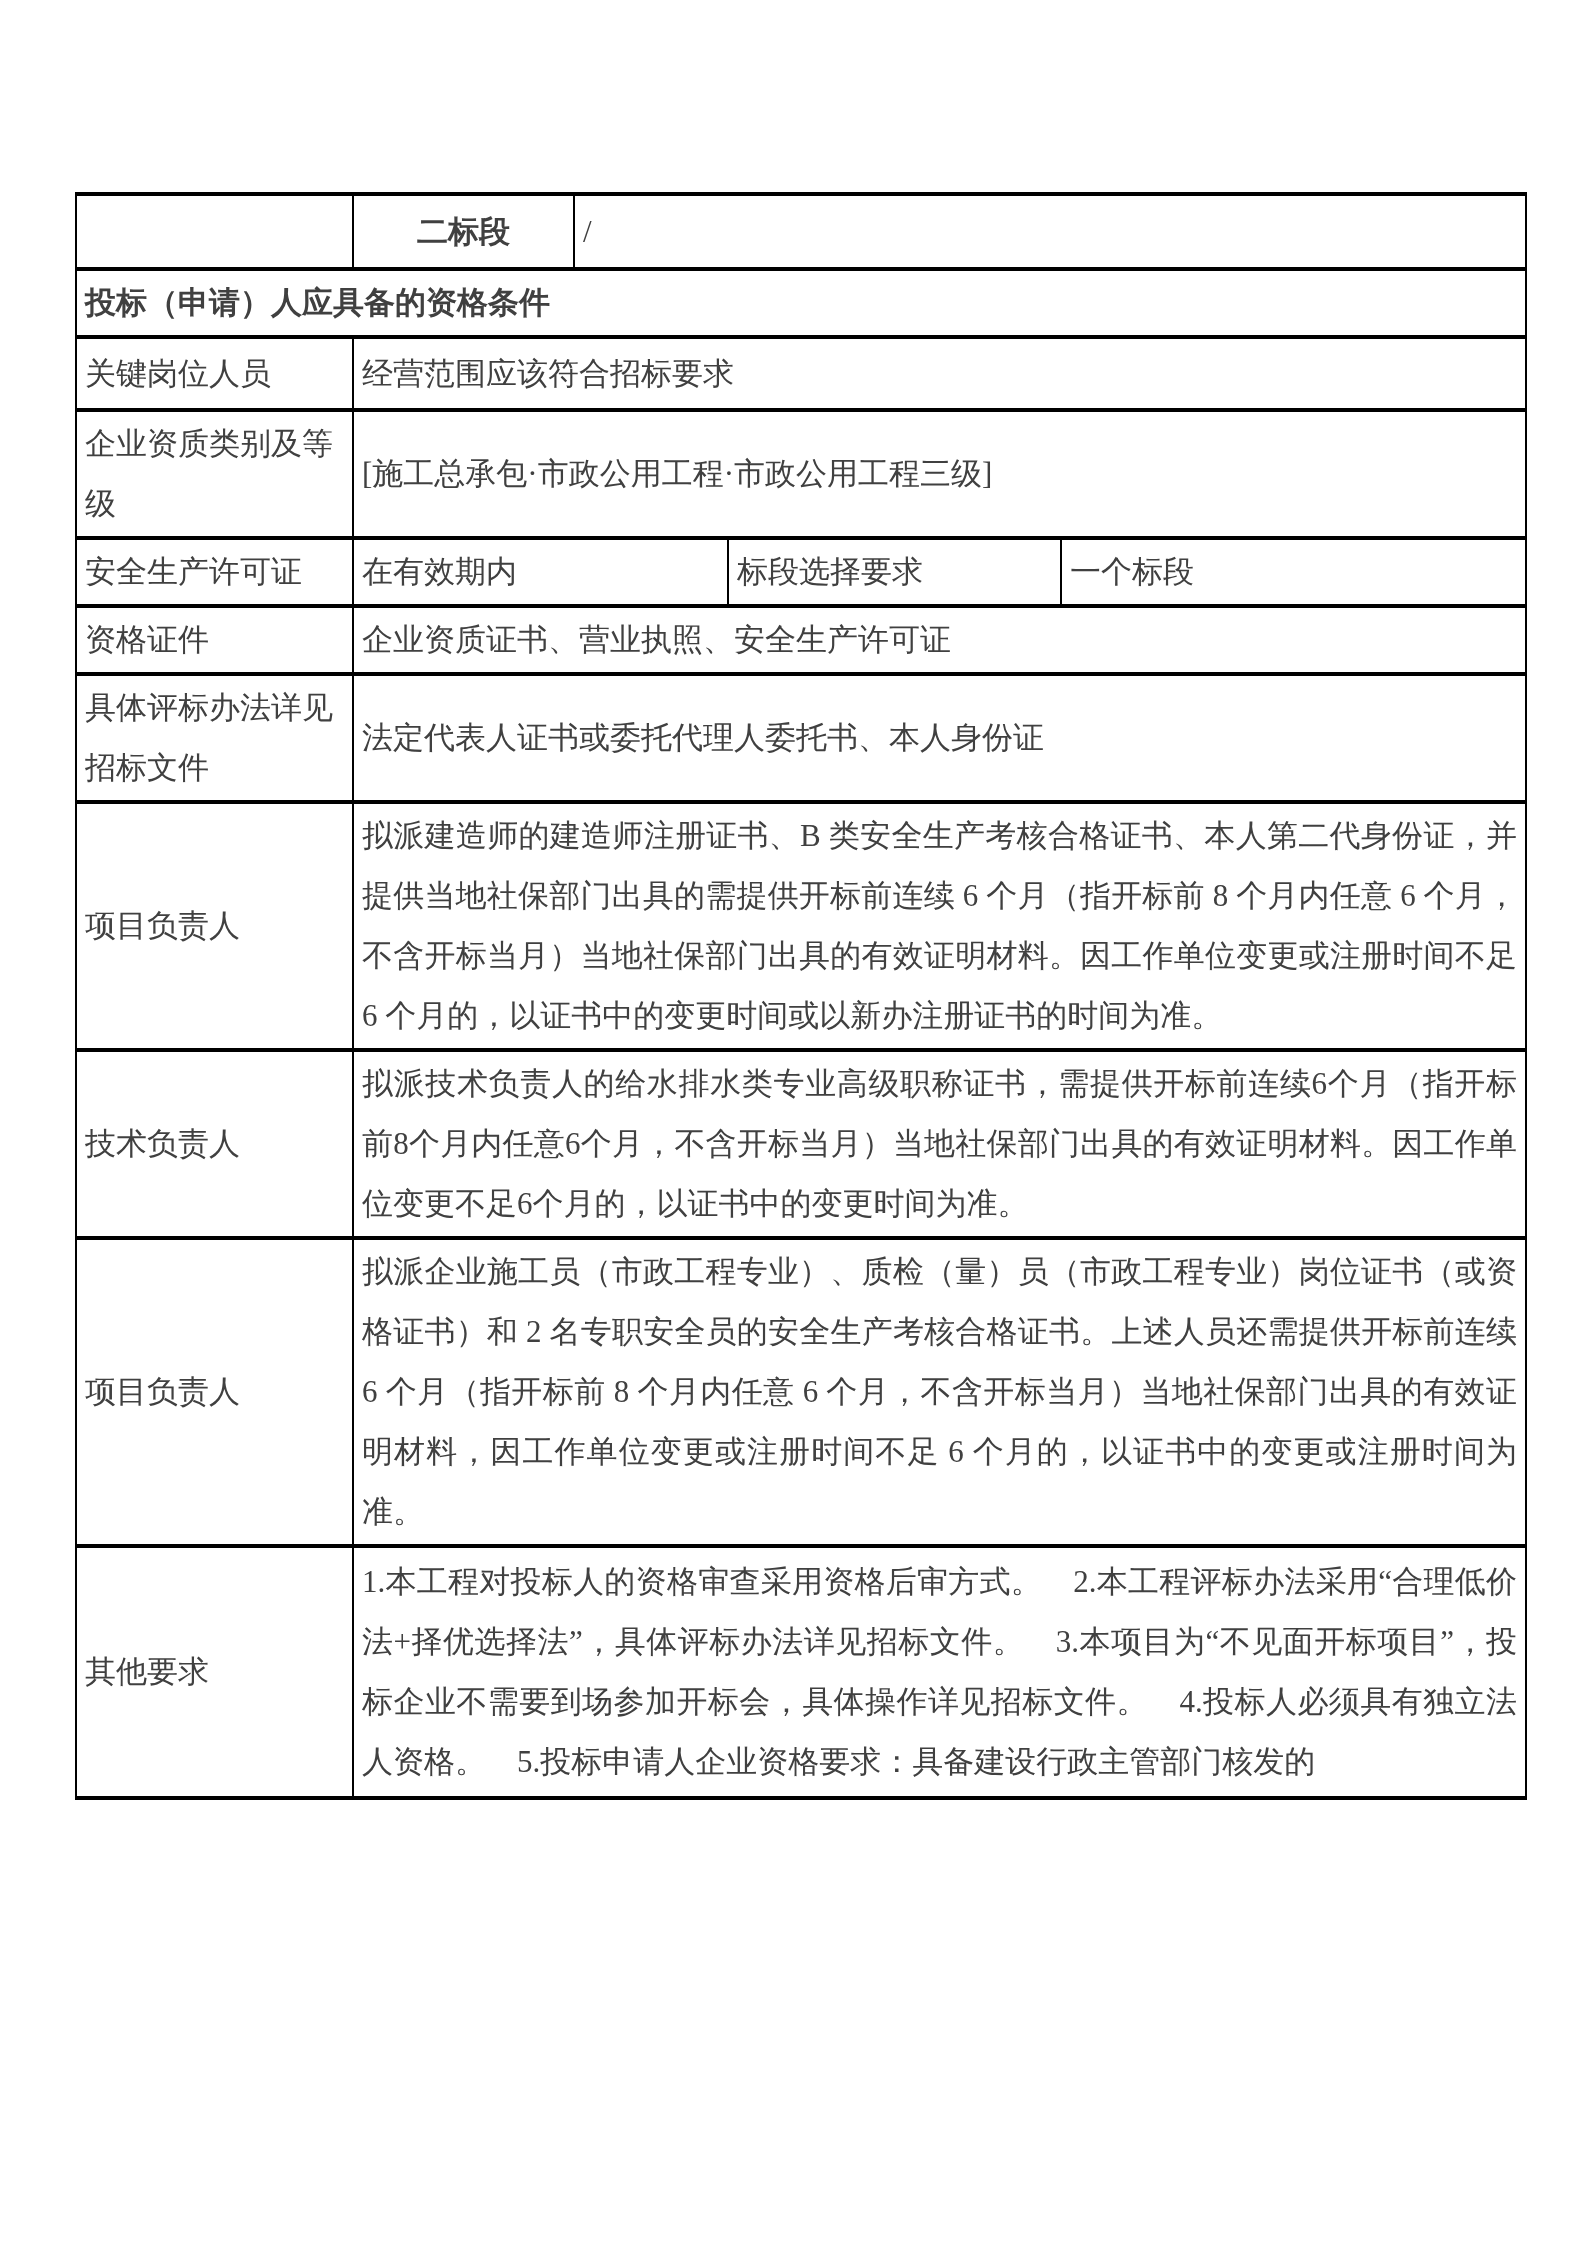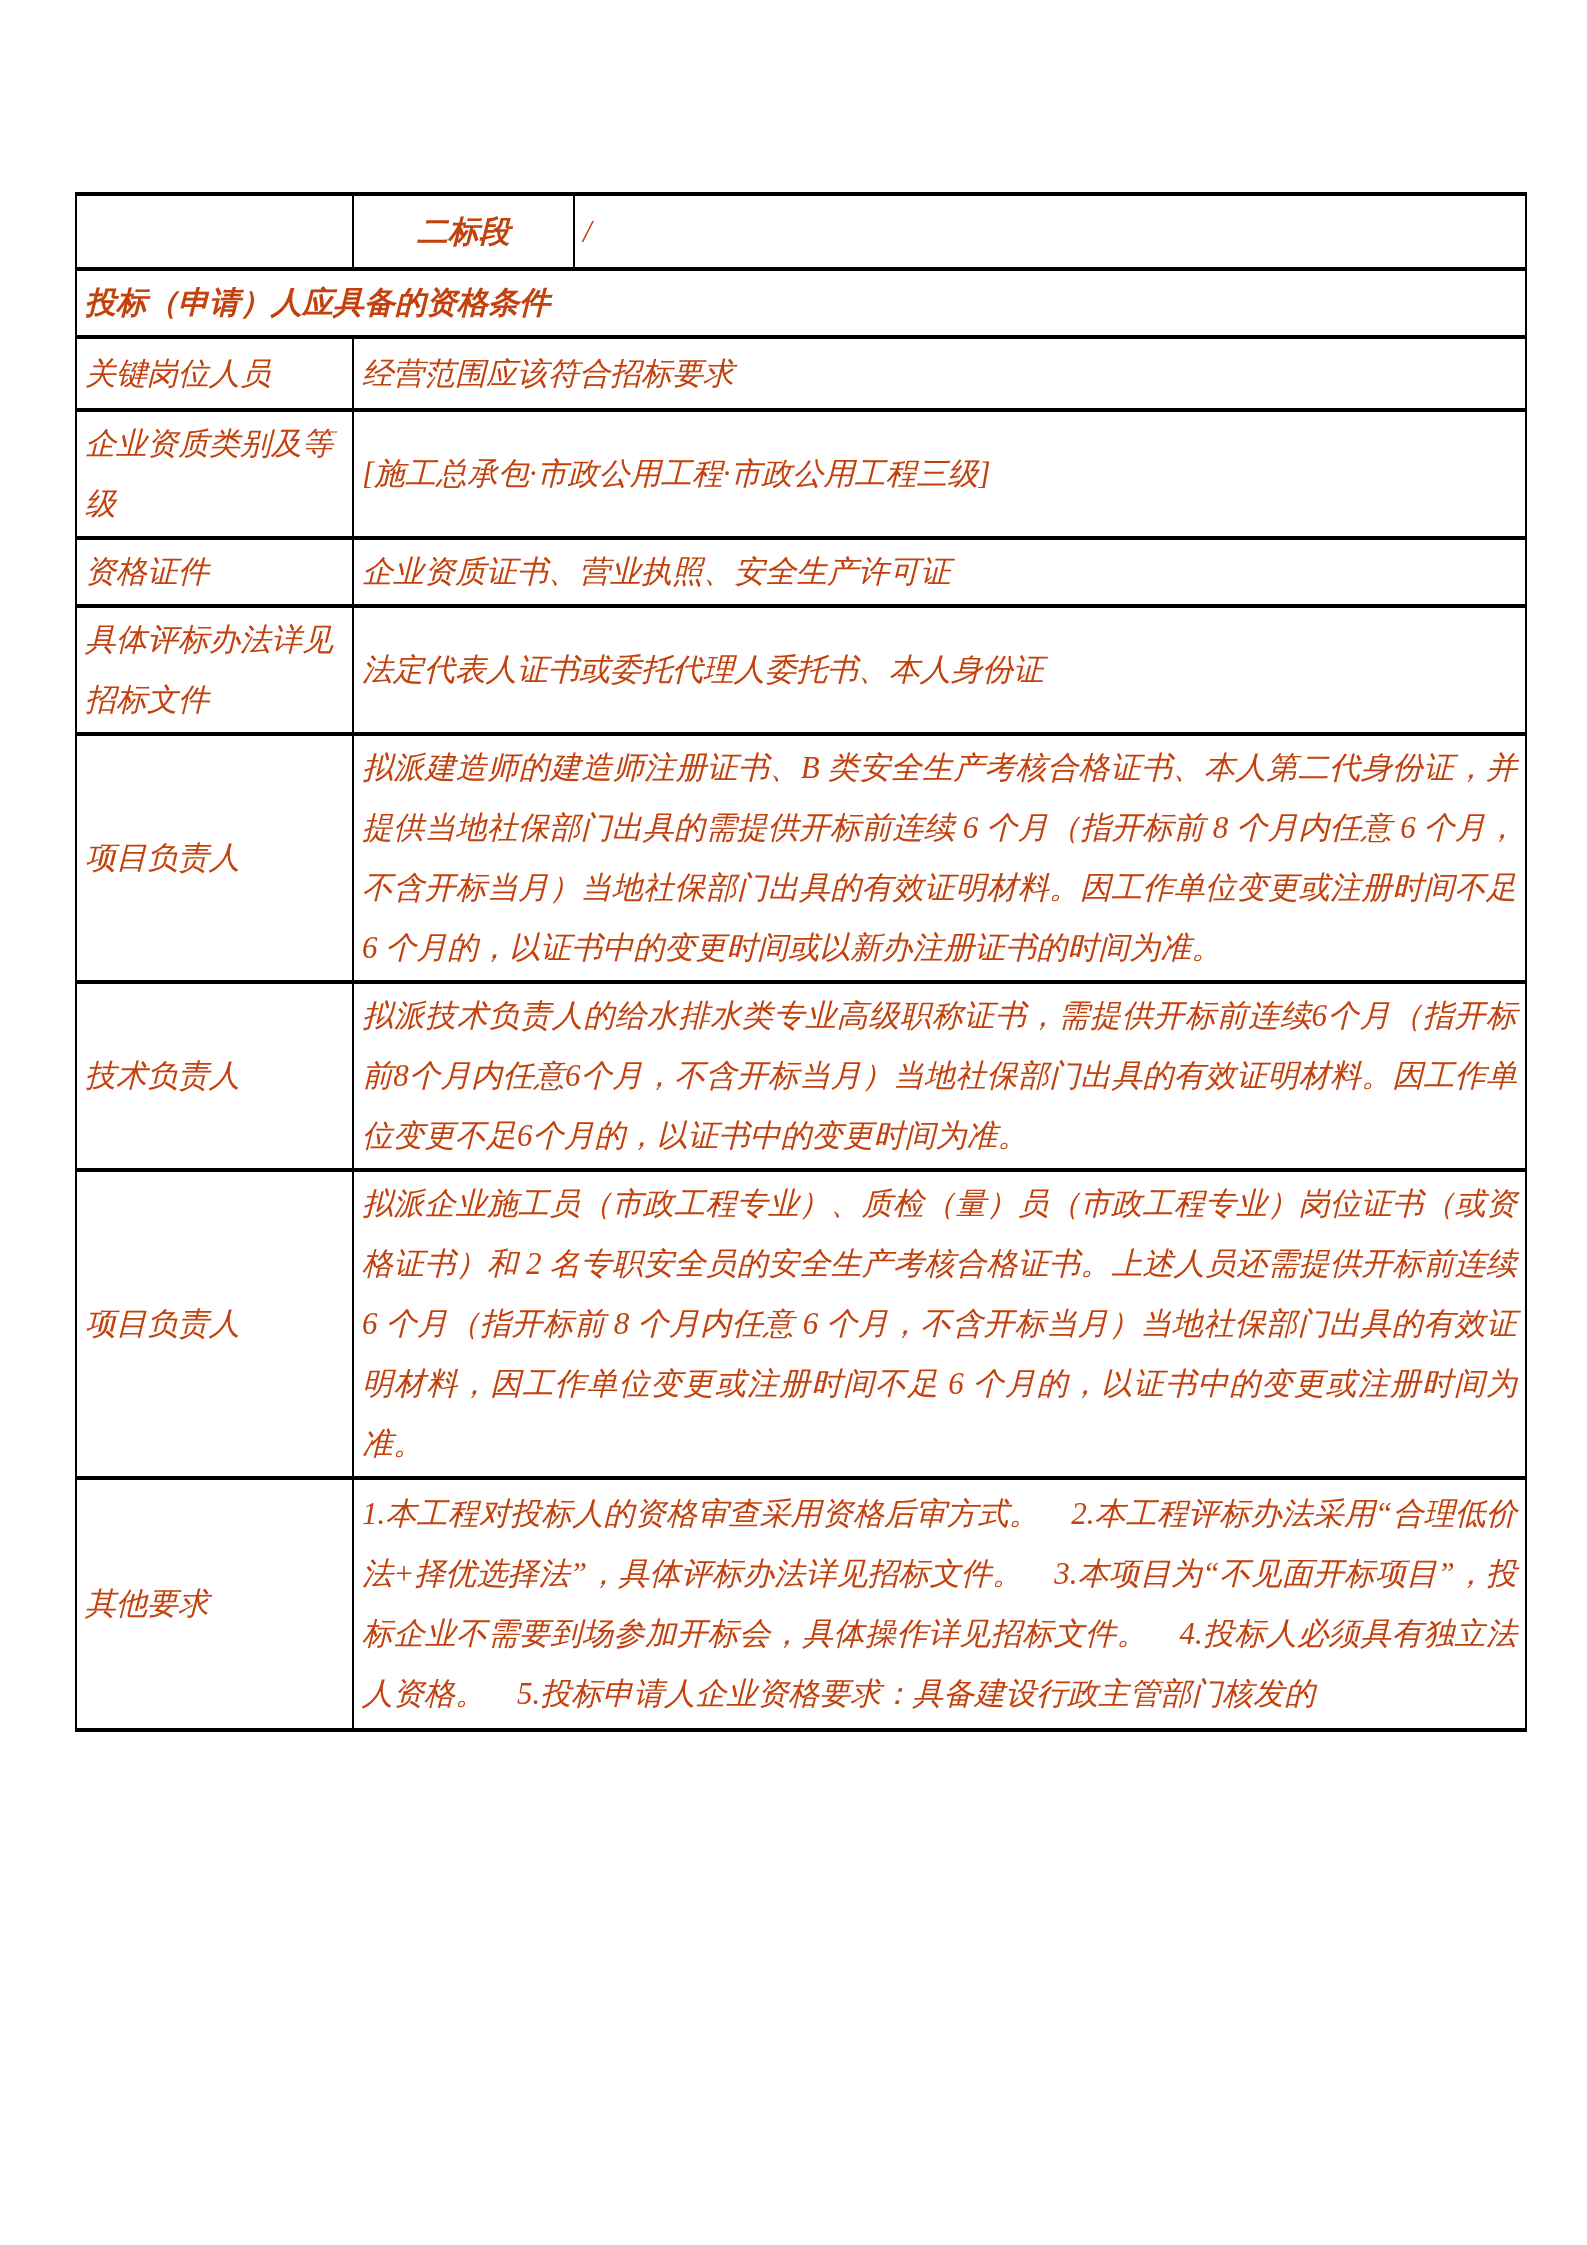--- a/index.html
+++ b/index.html
@@ -5,24 +5,23 @@
   html, body {
     margin: 0;
     padding: 0;
     background: #ffffff;
   }
   .page {
     position: relative;
     width: 1587px;
     height: 2245px;
     background: #ffffff;
-    color: #c2410c;
+    color: #404040;
     font-family: "Liberation Serif", "DejaVu Serif", serif;
     overflow: hidden;
-    font-style: italic;
   }
   table.doc {
     position: absolute;
     left: 75px;
     top: 192px;
     width: 1450px;
     border-collapse: collapse;
     table-layout: fixed;
   }
   table.doc td {
@@ -83,20 +82,26 @@
       <td class="lbl">关键岗位人员</td>
       <td colspan="4" class="val">经营范围应该符合招标要求</td>
     </tr>
 
     <tr style="height:122px">
       <td class="lbl">企业资质类别及等级</td>
       <td colspan="4" class="val">[施工总承包·市政公用工程·市政公用工程三级]</td>
     </tr>
 
 
+    <tr style="height:64px">
+      <td class="lbl">安全生产许可证</td>
+      <td colspan="2" class="val">在有效期内</td>
+      <td class="val">标段选择要求</td>
+      <td class="val">一个标段</td>
+    </tr>
 
 
 
     <tr style="height:62px">
       <td class="lbl">资格证件</td>
       <td colspan="4" class="val">企业资质证书、营业执照、安全生产许可证</td>
     </tr>
 
     <tr style="height:120px">
       <td class="lbl">具体评标办法详见招标文件</td>

